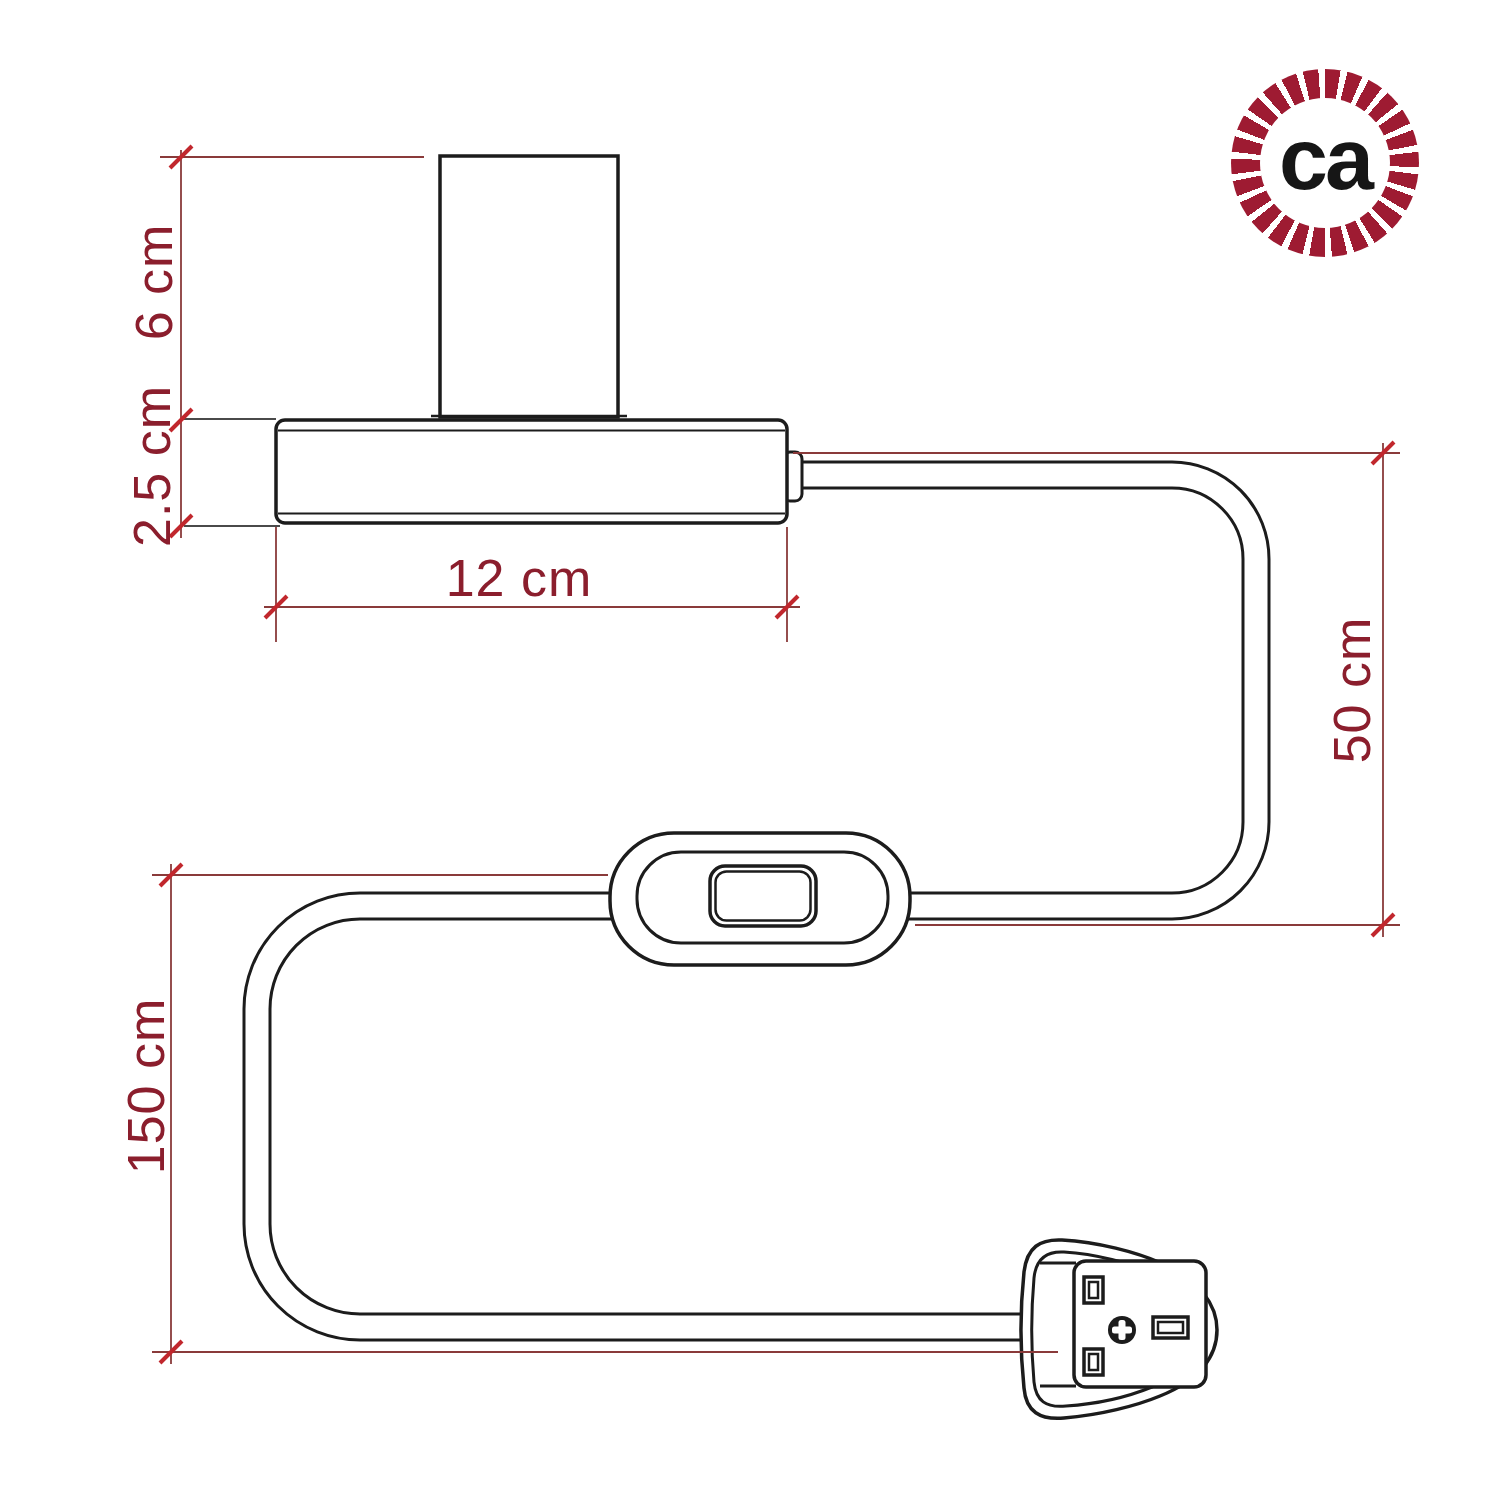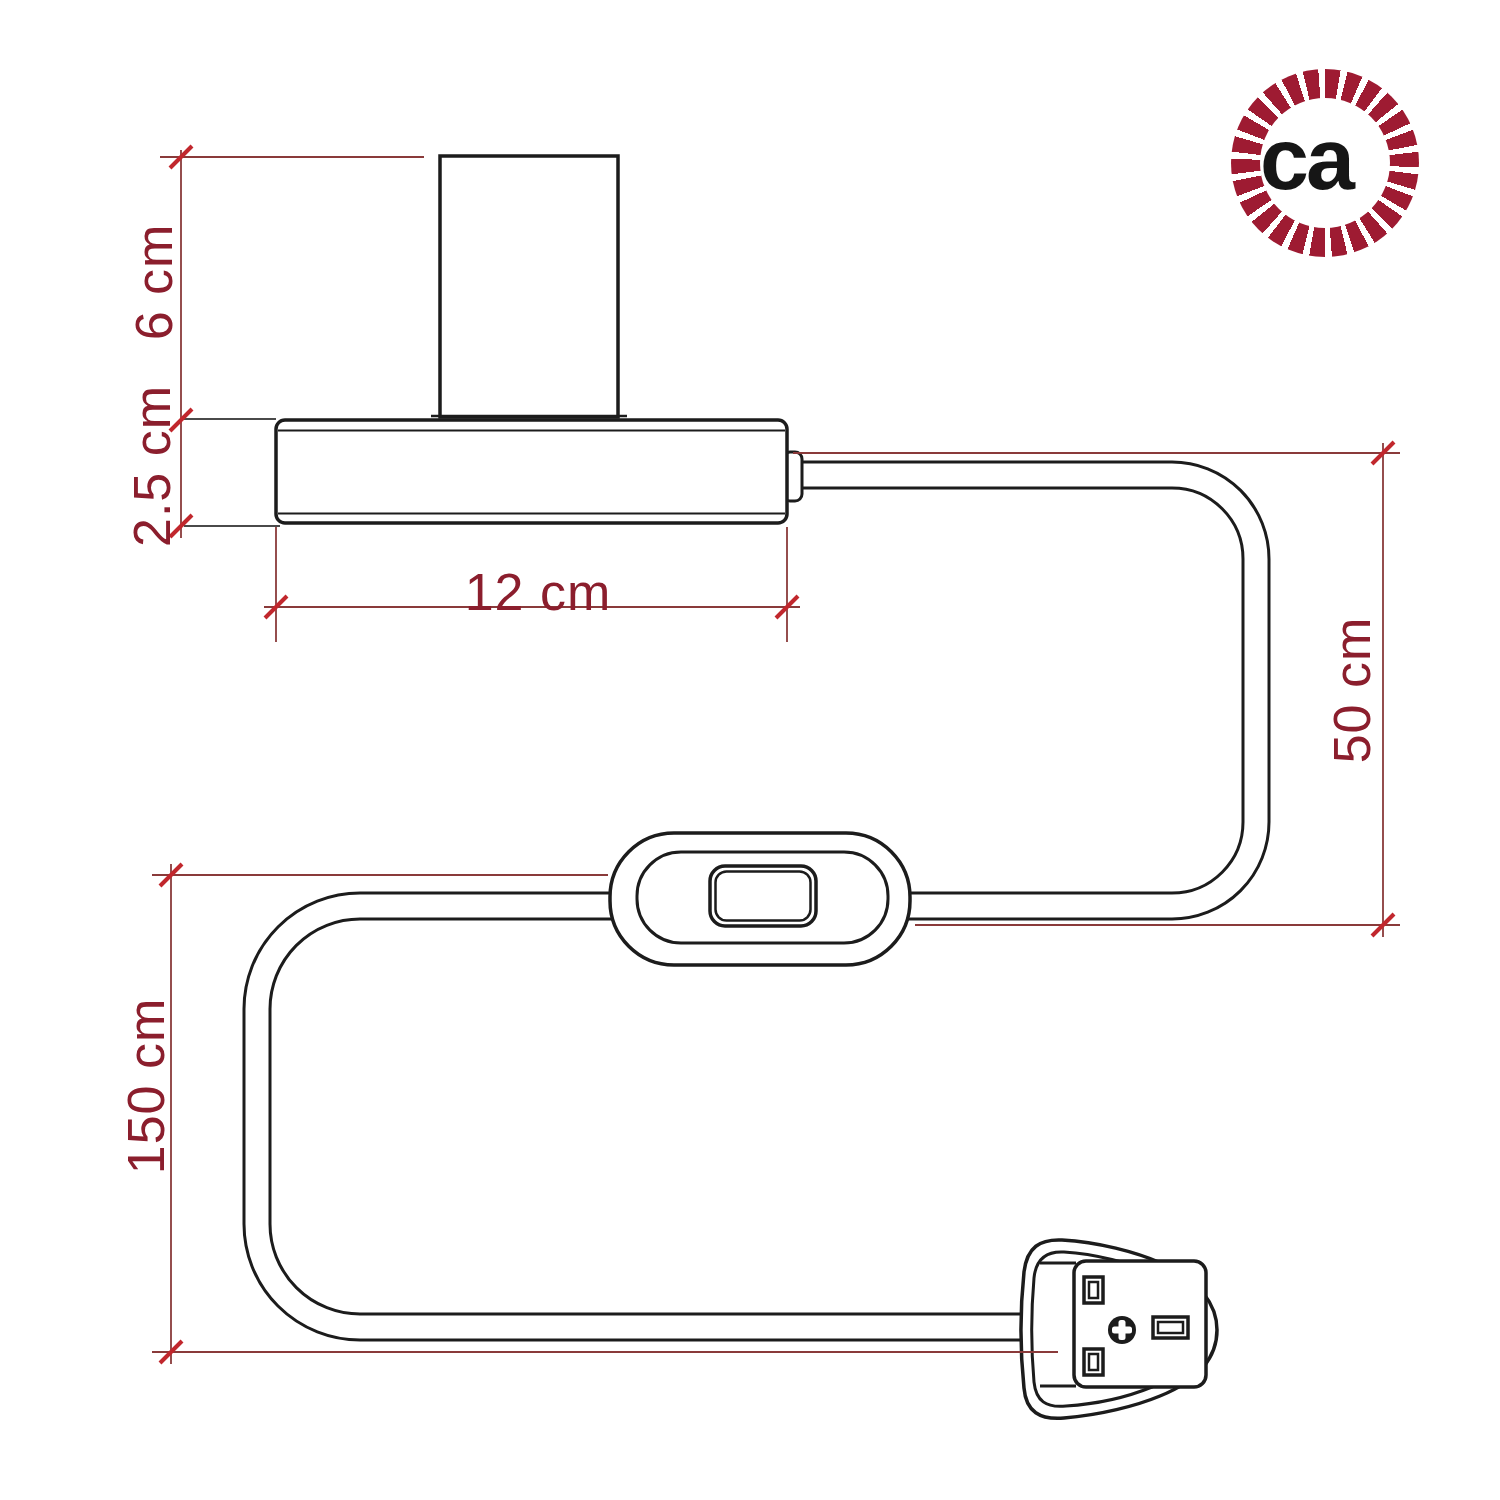--- a/index.html
+++ b/index.html
@@ -37,21 +37,21 @@
     border-radius:50%;
     background:repeating-conic-gradient(var(--logo-ring) 0deg 9.6deg, #ffffff 9.6deg 13.85deg);
   }
   .logo-inner{
     position:absolute;
     left:50%;top:50%;
     width:130px;height:130px;
     transform:translate(-50%,-50%);
     border-radius:50%;
     background:#ffffff;
-    display:flex;align-items:center;justify-content:flex-start;
+    display:flex;align-items:center;justify-content:center;
   }
   .logo-text{
     font-size:88px;
     font-weight:bold;
     color:var(--logo-text);
     letter-spacing:-3px;
     line-height:1;
     padding-bottom:8px;
   }
 </style>
@@ -164,21 +164,21 @@
       <line x1="171" y1="864" x2="171" y2="1364" stroke="#8a3a3a" stroke-width="1.8"></line>
       <line x1="160" y1="886" x2="182" y2="864" stroke="#c1272d" stroke-width="4"></line>
       <line x1="160" y1="1363" x2="182" y2="1341" stroke="#c1272d" stroke-width="4"></line>
     </g>
   </svg>
 
   <div class="dim-label vertical" style="left:154px;top:282px;">6 cm</div>
 
   <div class="dim-label vertical" style="left:152px;top:466px;">2.5 cm</div>
 
-  <div class="dim-label" style="left:538px;top:578px;margin-top:14px;">12 cm</div>
+  <div class="dim-label" style="left:519px;top:578px;">12 cm</div>
 
   <div class="dim-label vertical" style="left:1352px;top:690px;">50 cm</div>
 
   <div class="dim-label vertical" style="left:146px;top:1086px;">150 cm</div>
 
   <div class="logo">
     <div class="logo-inner">
       <span class="logo-text">ca</span>
     </div>
   </div>

